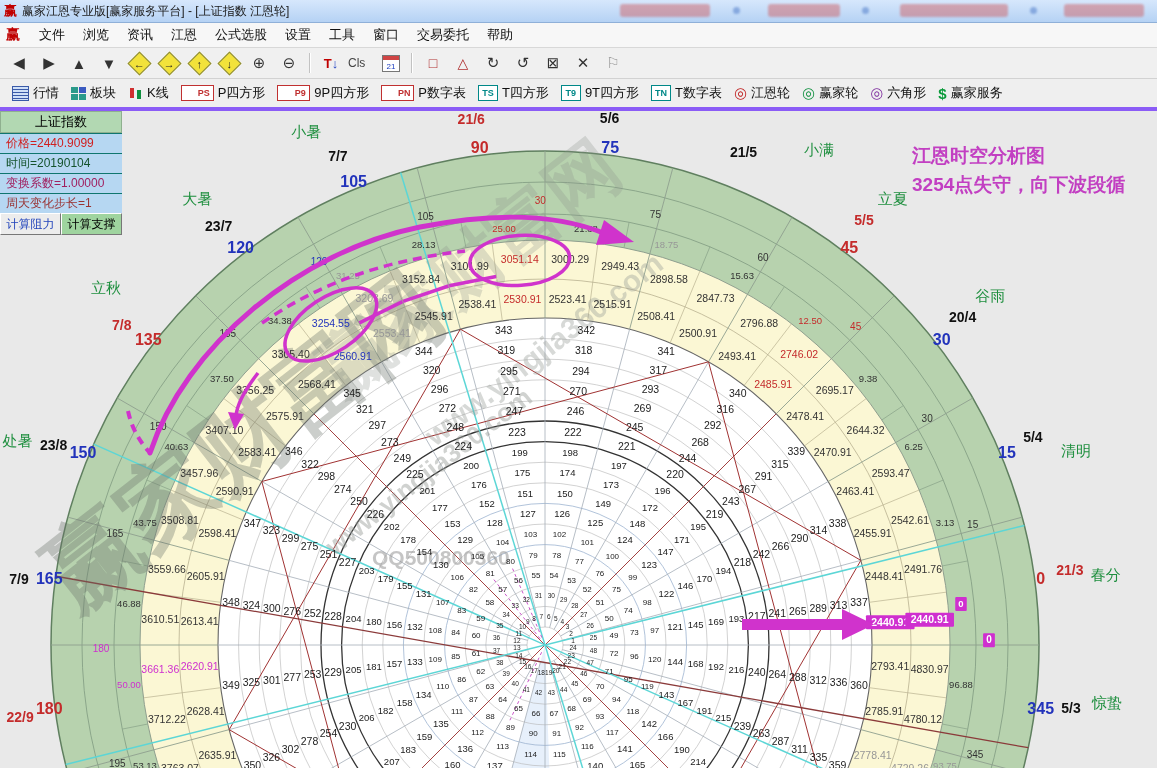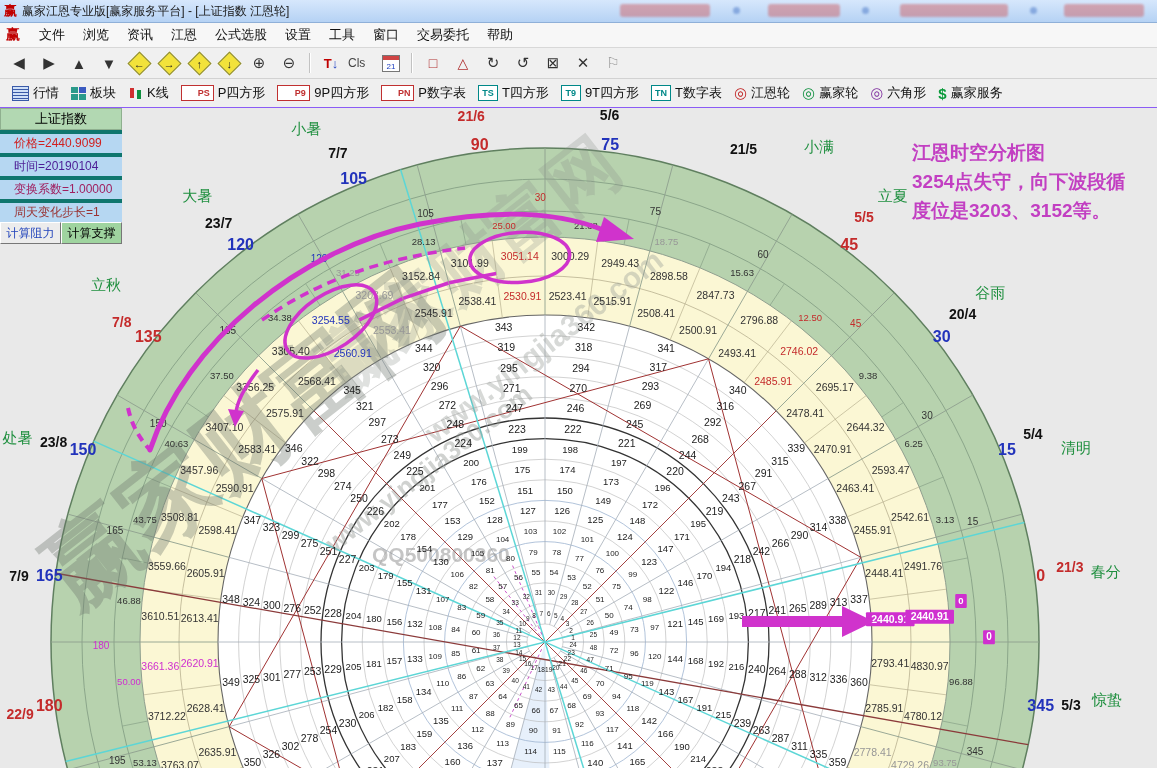--- a/index.html
+++ b/index.html
@@ -34,21 +34,21 @@
   .diamond>span{transform:rotate(-45deg);font-size:11px;color:#222;font-weight:bold;}
   .tdown{color:#c00000;font-weight:bold;font-size:13px;}
   .tdown span{color:#2040c0;}
   .clstxt{font-size:12px;color:#444;width:30px;}
   .cal{width:16px;height:15px;border:1px solid #777;background:#fff;font-size:8px;color:#2040c0;
        display:flex;align-items:flex-end;justify-content:center;position:relative;}
   .cal::before{content:"";position:absolute;top:0;left:0;right:0;height:4px;background:#d04545;}
   .redshape{color:#b03030;font-size:14px;}
   .dim{color:#999;}
 
-  .toolbar2{height:28px;background:#efefef;border-bottom:1px solid #8b5cf6;display:flex;
+  .toolbar2{height:28px;background:#efefef;border-bottom:4px solid #8b5cf6;display:flex;
             align-items:center;padding-left:6px;font-size:13px;color:#111;}
   .vbtn{display:flex;align-items:center;margin:0 6px;cursor:default;}
   .vbtn .lbl{margin-left:4px;}
   .chip{min-width:16px;height:14px;border:1px solid;font-size:9px;font-weight:bold;
         display:flex;align-items:center;justify-content:center;padding:0 1px;background:#fff;}
   .chip.red{color:#c03030;border-color:#c03030;padding-left:14px;}
   .chip.teal{color:#008888;border-color:#008888;}
   .ringicon{font-size:15px;font-weight:bold;}
   .gridicon{width:15px;height:13px;border:1px solid #3a5aa8;
             background:repeating-linear-gradient(#cfe0f8 0 2px,#3a5aa8 2px 3px);}
@@ -62,22 +62,22 @@
   .dollar{color:#0a9a3a;font-weight:bold;font-size:15px;}
 
   
   .content{position:relative;height:664px;background:#e9e9e9;}
   #wheel-svg{position:absolute;left:0;top:0;}
 
   
   .side-panel{position:absolute;left:0;top:0;width:122px;font-size:12px;z-index:5;}
   .sp-header{height:20px;background:#b2d8b2;color:#000;display:flex;align-items:center;
              justify-content:center;border:1px solid #8fb08f;font-size:13px;}
-  .prow{height:19px;background:#b6d7f2;border-top:4px solid #0f766e;display:flex;align-items:center;
-        padding-left:14px;white-space:nowrap;overflow:hidden;}
+  .prow{height:19px;background:#b6d7f2;border-top:1px solid #0f766e;display:flex;align-items:center;
+        padding-left:6px;white-space:nowrap;overflow:hidden;}
   .sp-buttons{display:flex;}
   .spbtn{height:20px;flex:1;font-size:12px;display:flex;align-items:center;justify-content:center;
          border:1px solid;border-color:#fff #777 #777 #fff;cursor:default;}
   .spbtn.resist{background:#ececec;color:#2244bb;}
   .spbtn.support{background:#9fd49f;color:#000;}
 
   
   .annotation{position:absolute;left:912px;top:30px;width:246px;font-size:19px;line-height:29px;
               font-weight:bold;z-index:4;}
 </style>
@@ -925,29 +925,28 @@
         <path d="M258,262 C244,280 237,293 236,305" fill="none" stroke="#d033cc" stroke-width="3.5"></path>
         <polygon points="228,301 244,303 235,319" fill="#d033cc"></polygon>
         <rect x="742" y="508" width="100" height="11" fill="#d033cc"></rect>
         <polygon points="842,498 842,529 874,513.5" fill="#d033cc"></polygon>
       </svg>
 
     <div class="side-panel">
       <div class="sp-header">上证指数</div>
       <div class="sp-rows">
           <div class="prow" style="color: rgb(208, 32, 32);">价格=2440.9099</div>
-          <div class="prow" style="color: #4c1d95;">时间=20190104</div>
+          <div class="prow" style="color: #14532d;">时间=20190104</div>
           <div class="prow" style="color: rgb(160, 32, 96);">变换系数=1.00000</div>
           <div class="prow" style="color: rgb(153, 51, 51);">周天变化步长=1</div>
         </div>
       <div class="sp-buttons">
         <div class="spbtn resist">计算阻力</div>
         <div class="spbtn support">计算支撑</div>
       </div>
     </div>
 
     <div class="annotation" style="color: rgb(194, 63, 194);">
         <div>江恩时空分析图</div>
         <div>3254点失守，向下波段循</div>
-        <div>度位是3203、3152等。</div>
       </div>
   </div>
 </div>
 
 </body></html>

